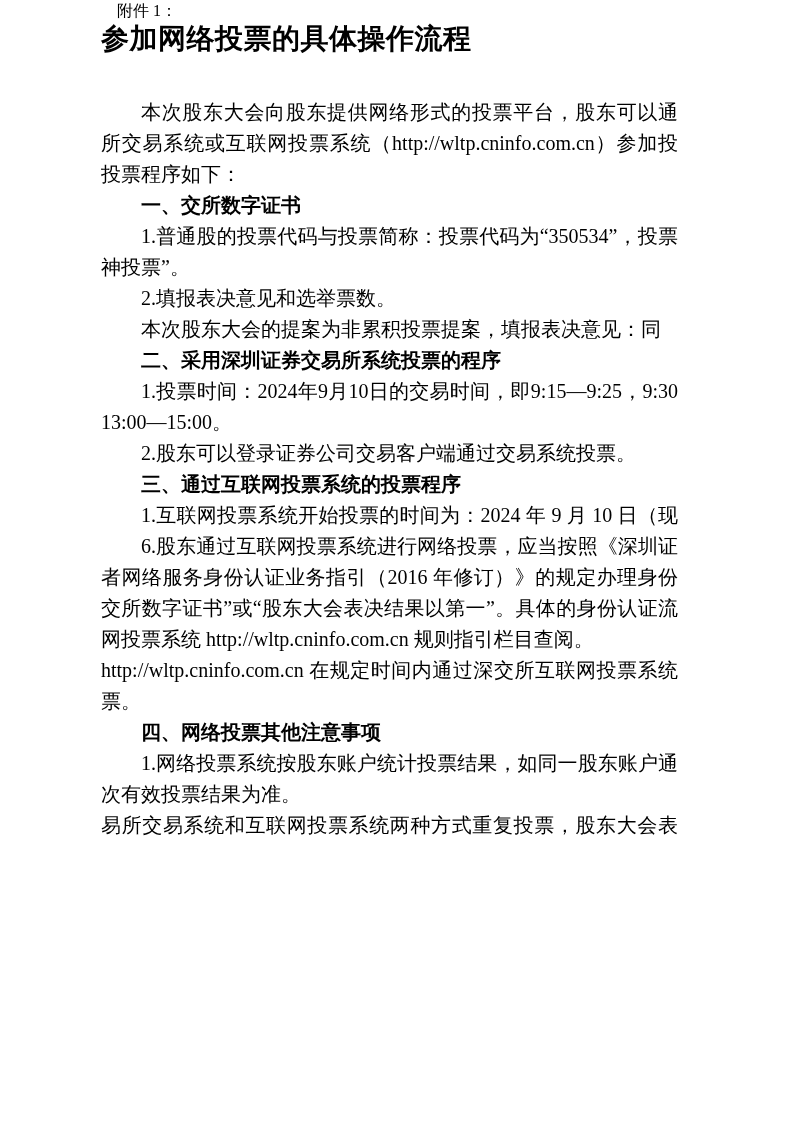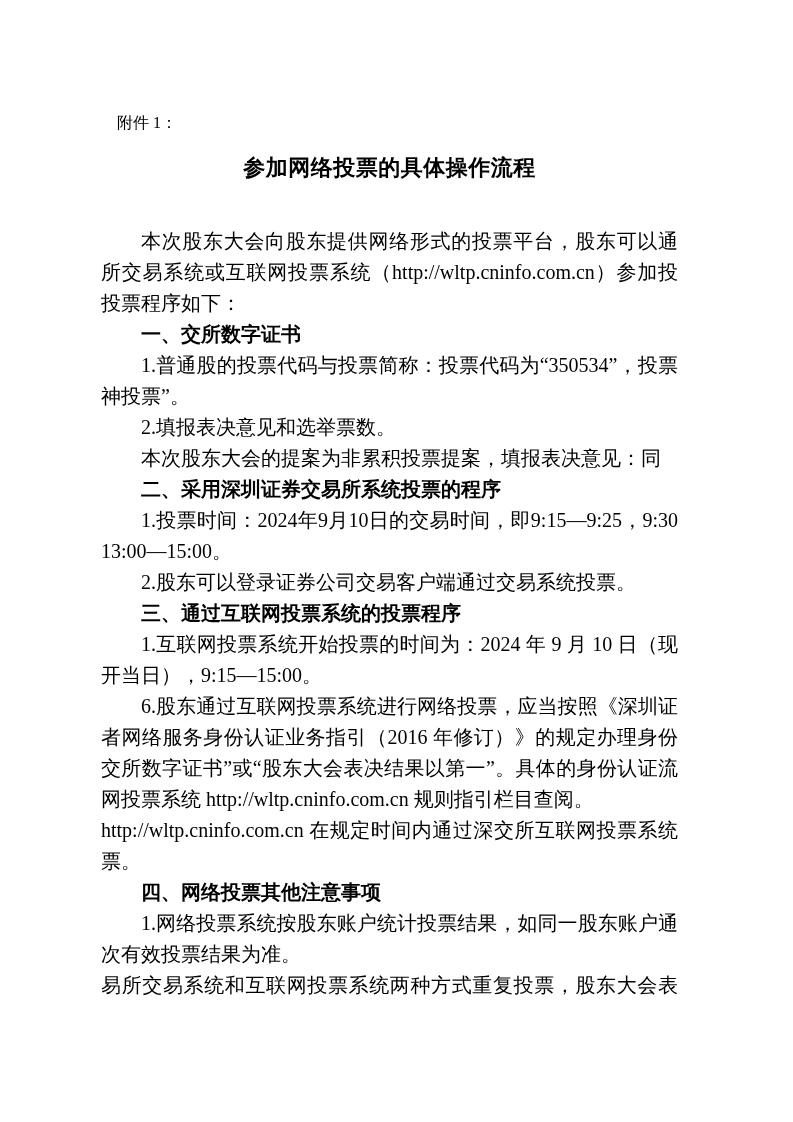--- a/index.html
+++ b/index.html
@@ -13,36 +13,34 @@
     height: 1122px;
     margin: 0 auto;
     background: #ffffff;
     color: #000000;
     font-family: "Liberation Serif", "DejaVu Serif", serif;
     overflow: hidden;
   }
   .content {
     position: absolute;
     left: 101px;
-    top: 12px;
+    top: 0;
     width: 577px;
-    padding-top: 100px;
   }
   .attachment {
     font-size: 16px;
     line-height: 22px;
     margin-left: 16px;
     text-align: left;
   }
   .doc-title {
-    margin: 19px 0 0 0;
-    font-size: 22px;
+    margin: 2px 0 0 0;
+    font-size: 28px;
     font-weight: bold;
     line-height: 30px;
-    text-align: center;
     letter-spacing: 0.5px;
   }
   .body-lines {
     margin-top: 43px;
   }
   .line {
     font-size: 20px;
     line-height: 31px;
     height: 31px;
     overflow: hidden;
@@ -76,21 +74,20 @@
         <div class="line indent justify">1.普通股的投票代码与投票简称：投票代码为“350534”，投票简称为“陇</div>
         <div class="line">神投票”。</div>
         <div class="line indent">2.填报表决意见和选举票数。</div>
         <div class="line indent">本次股东大会的提案为非累积投票提案，填报表决意见：同意、反对、弃权。</div>
         <div class="line heading indent">二、采用深圳证券交易所系统投票的程序</div>
         <div class="line indent justify">1.投票时间：2024年9月10日的交易时间，即9:15—9:25，9:30—11:30和</div>
         <div class="line">13:00—15:00。</div>
         <div class="line indent">2.股东可以登录证券公司交易客户端通过交易系统投票。</div>
         <div class="line heading indent">三、通过互联网投票系统的投票程序</div>
         <div class="line indent justify">1.互联网投票系统开始投票的时间为：2024 年 9 月 10 日（现场股东大会召</div>
-        <div class="line">开当日），9:15—15:00。</div>
         <div class="line indent justify">6.股东通过互联网投票系统进行网络投票，应当按照《深圳证券交易所投资</div>
         <div class="line justify">者网络服务身份认证业务指引（2016 年修订）》的规定办理身份认证，取得“深</div>
         <div class="line justify">交所数字证书”或“股东大会表决结果以第一”。具体的身份认证流程可登录互联</div>
         <div class="line">网投票系统 http://wltp.cninfo.com.cn 规则指引栏目查阅。</div>
         <div class="line justify">http://wltp.cninfo.com.cn 在规定时间内通过深交所互联网投票系统进行投</div>
         <div class="line">票。</div>
         <div class="line heading indent">四、网络投票其他注意事项</div>
         <div class="line indent justify">1.网络投票系统按股东账户统计投票结果，如同一股东账户通过深圳证券交</div>
         <div class="line">次有效投票结果为准。</div>
         <div class="line justify">易所交易系统和互联网投票系统两种方式重复投票，股东大会表决结果以第一</div>

